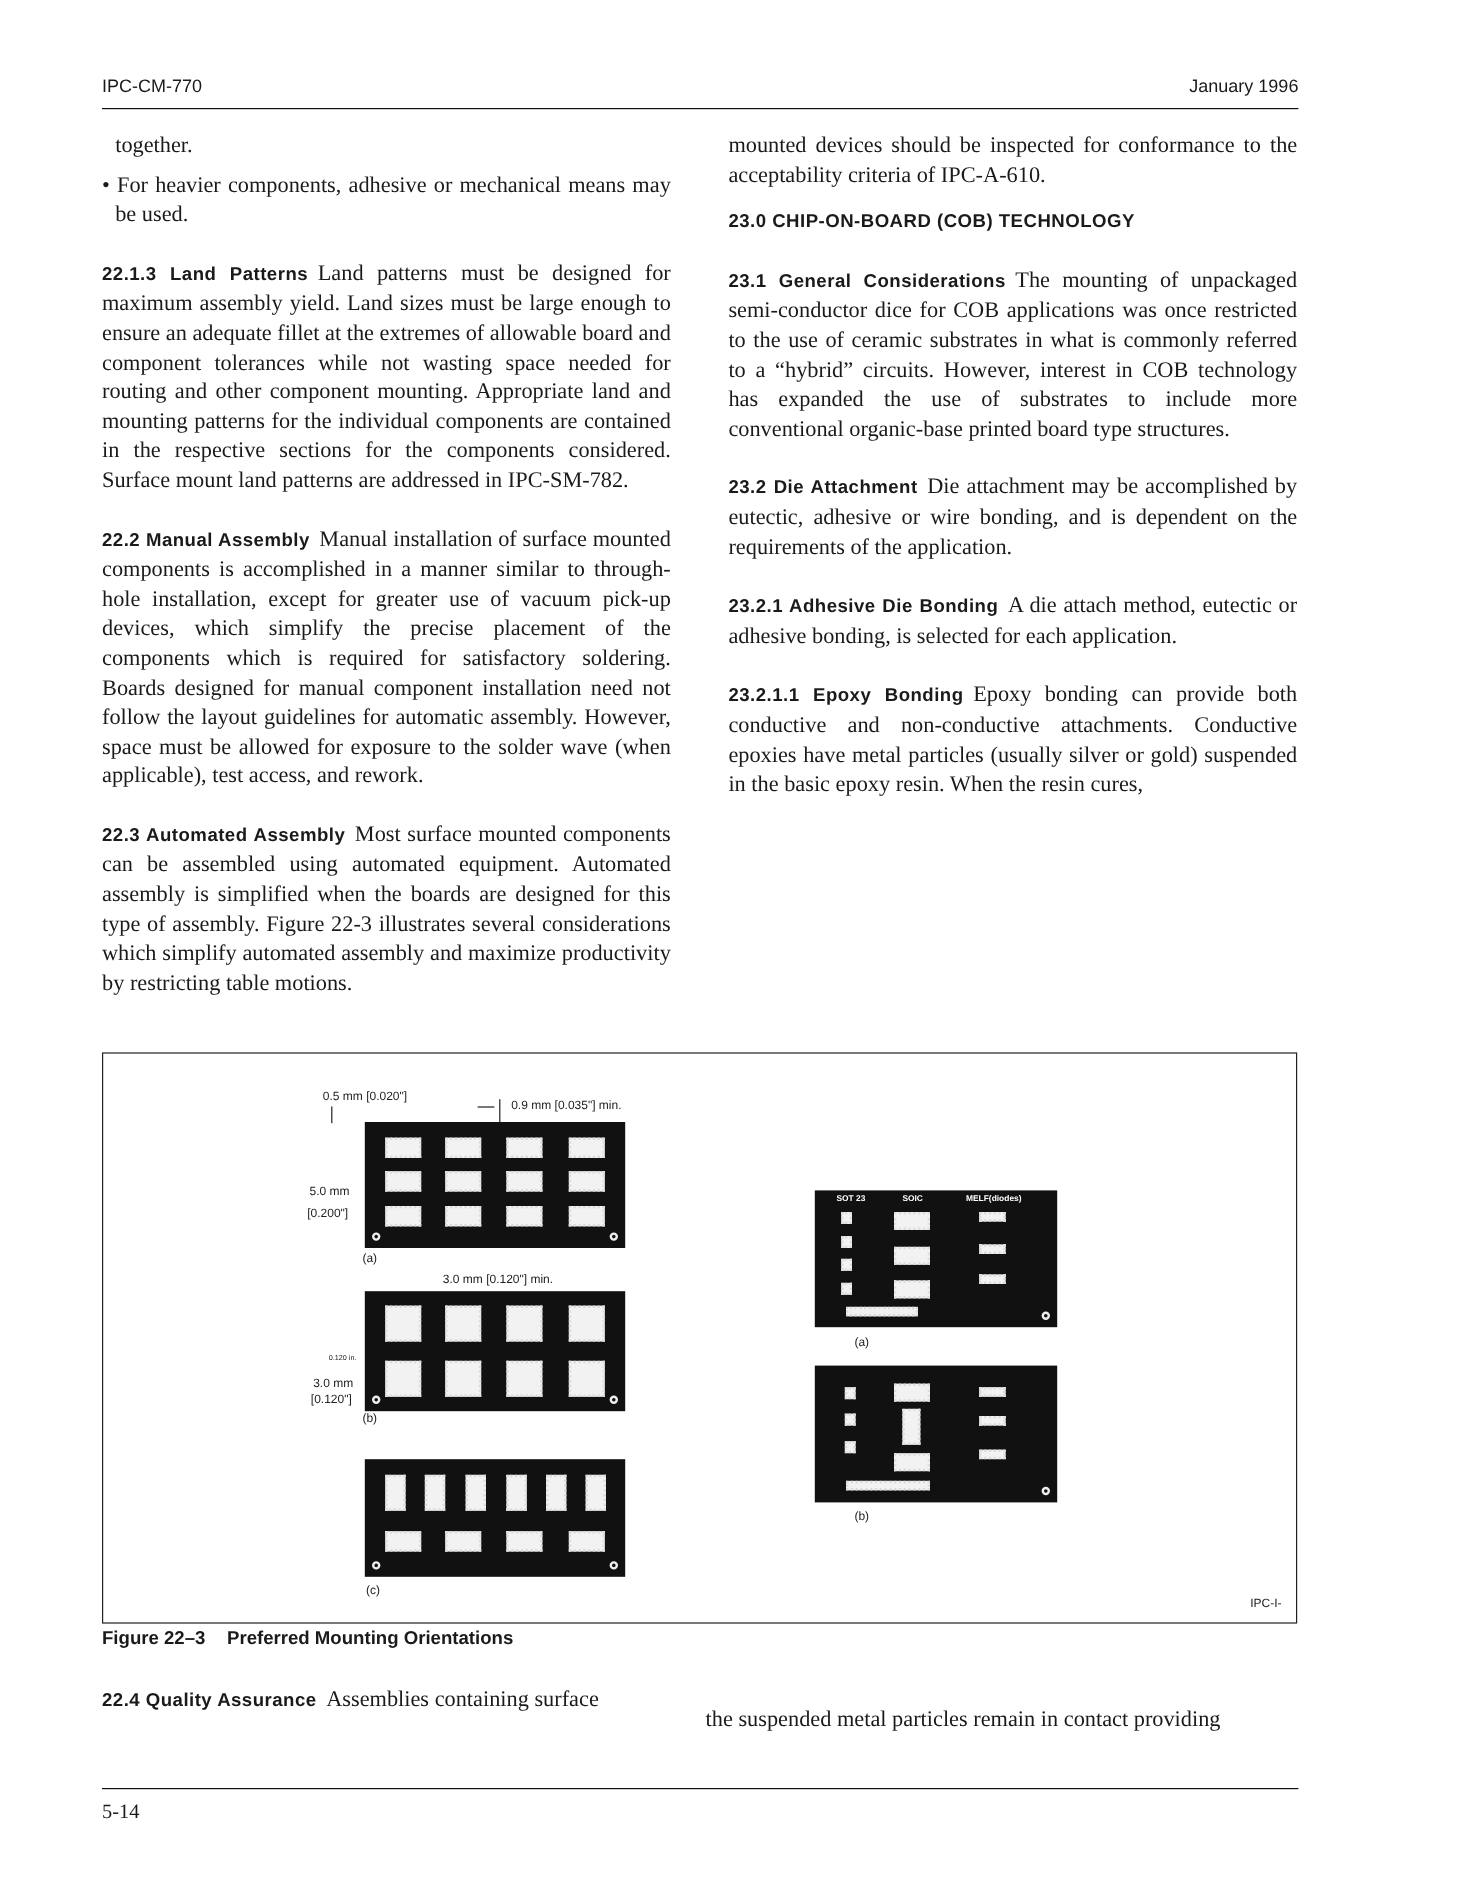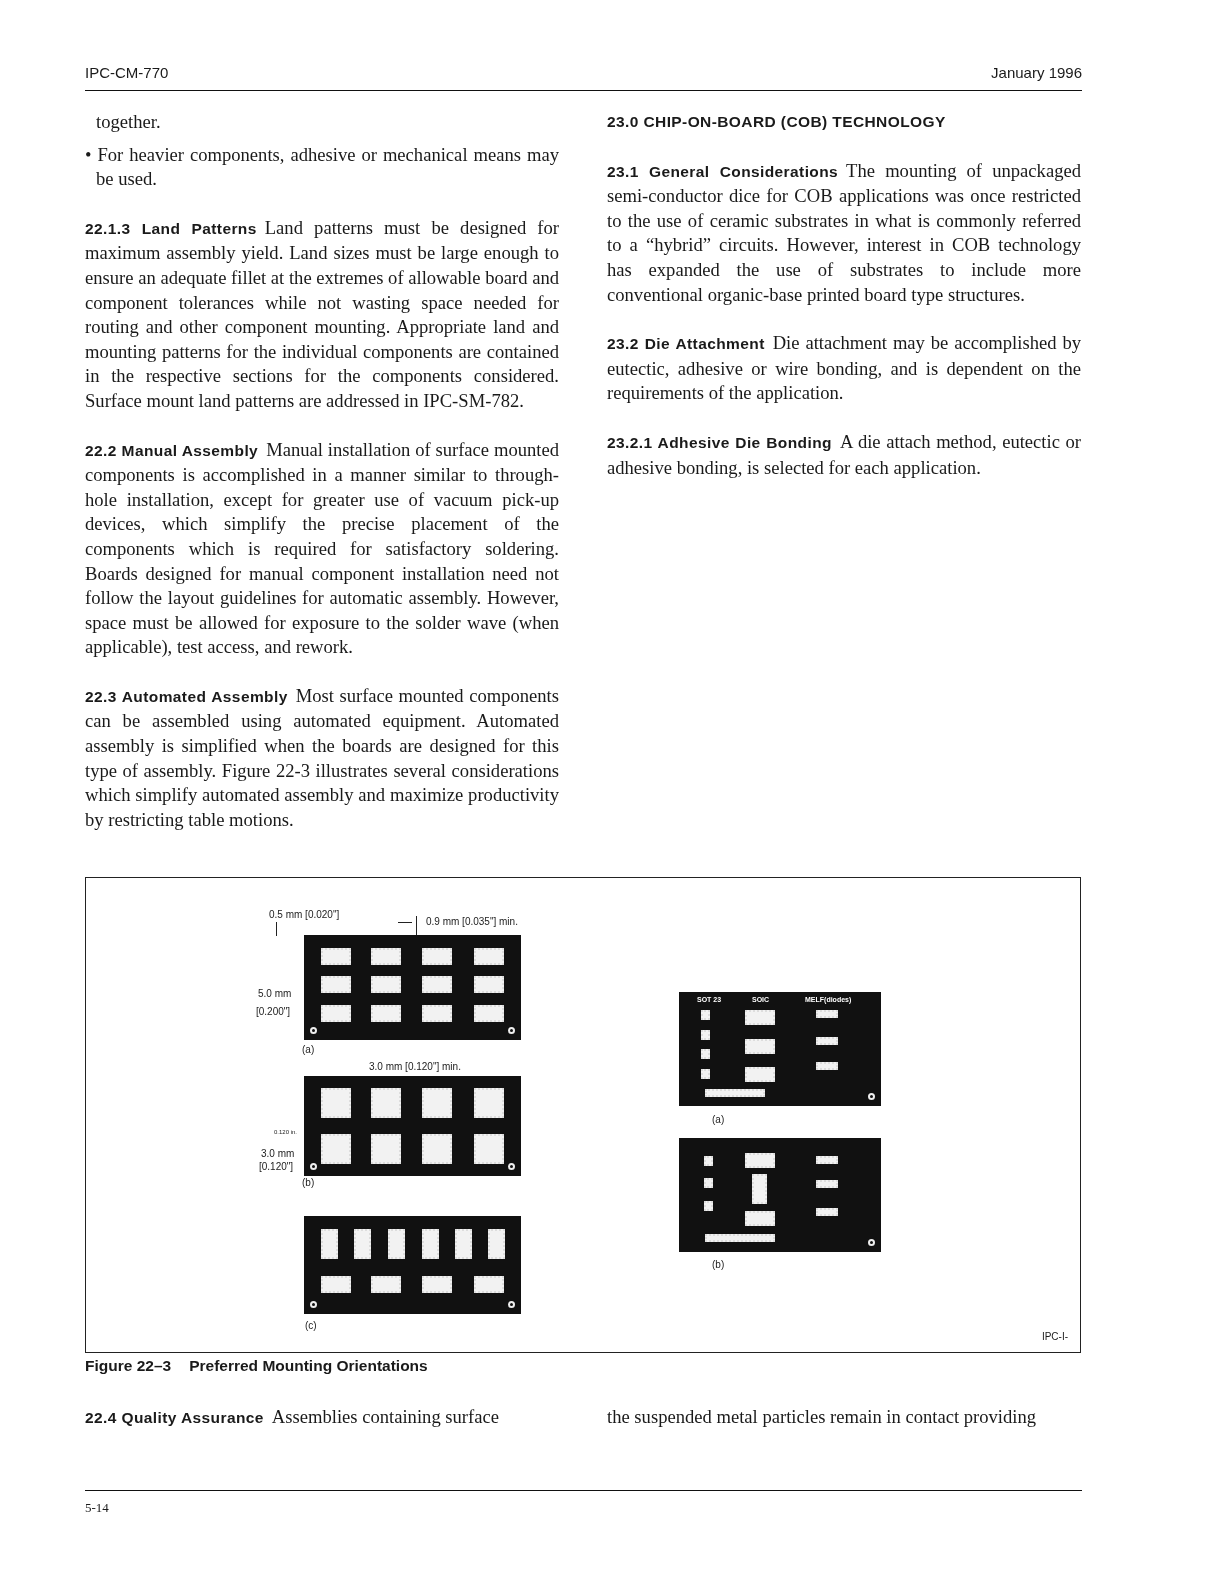--- a/index.html
+++ b/index.html
@@ -19,42 +19,44 @@
   .fig-caption .num { margin-right:18px; }
   .lbl { position:absolute; font-family:"Liberation Sans", sans-serif; font-size:10px; color:#222; white-space:nowrap; }
   .lbl.small { font-size:6px; }
   .board { position:absolute; background:#111; }
   .chip { position:absolute; background:#f2f2f2; border:2px dotted #ddd; box-sizing:border-box; }
   .hole { position:absolute; width:7px; height:7px; border:2px solid #eee; border-radius:50%; box-sizing:border-box; }
   .blbl { position:absolute; color:#fff; font-family:"Liberation Sans", sans-serif; font-size:7px; font-weight:bold; white-space:nowrap; }
   .dim { position:absolute; background:#222; }
   .ipc-tag { position:absolute; right:12px; bottom:10px; font-family:"Liberation Sans", sans-serif; font-size:10px;padding-left:22px; }
   .bottom-text { position:absolute; top:1405px; font-family:"Liberation Serif", serif; font-size:18.6px; line-height:24.6px; width:474px; text-align:justify; }
-  .footer { position:absolute; left:85px; top:1500px; font-family:"Liberation Serif", serif; font-size:13px;text-align:center; }
+  .footer { position:absolute; left:85px; top:1500px; font-family:"Liberation Serif", serif; font-size:17px;text-align:center; }
 </style>
 </head>
 <body>
 
 <div class="hdr hdr-left">IPC-CM-770</div>
 <div class="hdr hdr-right">January 1996</div>
 <div class="rule" style="top:90px;"></div>
 
 <div class="col" style="left:85px; top:110px;">
   <p class="tight" style="padding-left:11px;">together.</p>
   <p class="bullet">• <span>For heavier components, adhesive or mechanical means may be used.</span></p>
   <p><span class="h">22.1.3 Land Patterns</span><span>Land patterns must be designed for maximum assembly yield. Land sizes must be large enough to ensure an adequate fillet at the extremes of allowable board and component tolerances while not wasting space needed for routing and other component mounting. Appropriate land and mounting patterns for the individual components are contained in the respective sections for the components considered. Surface mount land patterns are addressed in IPC-SM-782.</span></p>
   <p><span class="h">22.2 Manual Assembly</span><span>Manual installation of surface mounted components is accomplished in a manner similar to through-hole installation, except for greater use of vacuum pick-up devices, which simplify the precise placement of the components which is required for satisfactory soldering. Boards designed for manual component installation need not follow the layout guidelines for automatic assembly. However, space must be allowed for exposure to the solder wave (when applicable), test access, and rework.</span></p>
   <p><span class="h">22.3 Automated Assembly</span><span>Most surface mounted components can be assembled using automated equipment. Automated assembly is simplified when the boards are designed for this type of assembly. Figure 22-3 illustrates several considerations which simplify automated assembly and maximize productivity by restricting table motions.</span></p>
 </div>
 
 <div class="col" style="left:607px; top:110px;">
+  <p style="margin-bottom:14px;">mounted devices should be inspected for conformance to the acceptability criteria of IPC-A-610.</p>
   <div class="h-sec">23.0 CHIP-ON-BOARD (COB) TECHNOLOGY</div>
   <p><span class="h">23.1 General Considerations</span><span>The mounting of unpackaged semi-conductor dice for COB applications was once restricted to the use of ceramic substrates in what is commonly referred to a “hybrid” circuits. However, interest in COB technology has expanded the use of substrates to include more conventional organic-base printed board type structures.</span></p>
   <p><span class="h">23.2 Die Attachment</span><span>Die attachment may be accomplished by eutectic, adhesive or wire bonding, and is dependent on the requirements of the application.</span></p>
   <p><span class="h">23.2.1 Adhesive Die Bonding</span><span>A die attach method, eutectic or adhesive bonding, is selected for each application.</span></p>
+  <p><span class="h">23.2.1.1 Epoxy Bonding</span><span>Epoxy bonding can provide both conductive and non-conductive attachments. Conductive epoxies have metal particles (usually silver or gold) suspended in the basic epoxy resin. When the resin cures,</span></p>
 </div>
 
 <div class="figbox">
 
   <div class="lbl" style="left:183px; top:31px;">0.5 mm [0.020"]</div>
   <div class="lbl" style="left:340px; top:38px;">0.9 mm [0.035"] min.</div>
   <div class="dim" style="left:330px; top:38px; width:1px; height:28px;"></div>
   <div class="dim" style="left:312px; top:44px; width:14px; height:1px;"></div>
   <div class="dim" style="left:190px; top:44px; width:1px; height:14px;"></div>
   <div class="lbl" style="left:172px; top:110px;">5.0 mm</div>
@@ -144,16 +146,16 @@
     <div class="hole" style="right:6px; bottom:6px;"></div>
   </div>
   <div class="lbl" style="left:626px; top:381px;">(b)</div>
 
   <div class="ipc-tag">IPC-I-</div>
 </div>
 
 <div class="fig-caption"><span class="num">Figure 22–3</span><span>Preferred Mounting Orientations</span></div>
 
 <div class="bottom-text" style="left:85px;"><span class="h">22.4 Quality Assurance</span><span>Assemblies containing surface</span></div>
-<div class="bottom-text" style="left:607px;">the suspended metal particles remain in contact providing</div>
+<div class="bottom-text" style="left:588px;margin-top:16px;">the suspended metal particles remain in contact providing</div>
 
 <div class="rule" style="top:1490px;"></div>
 <div class="footer">5-14</div>
 
 </body></html>

